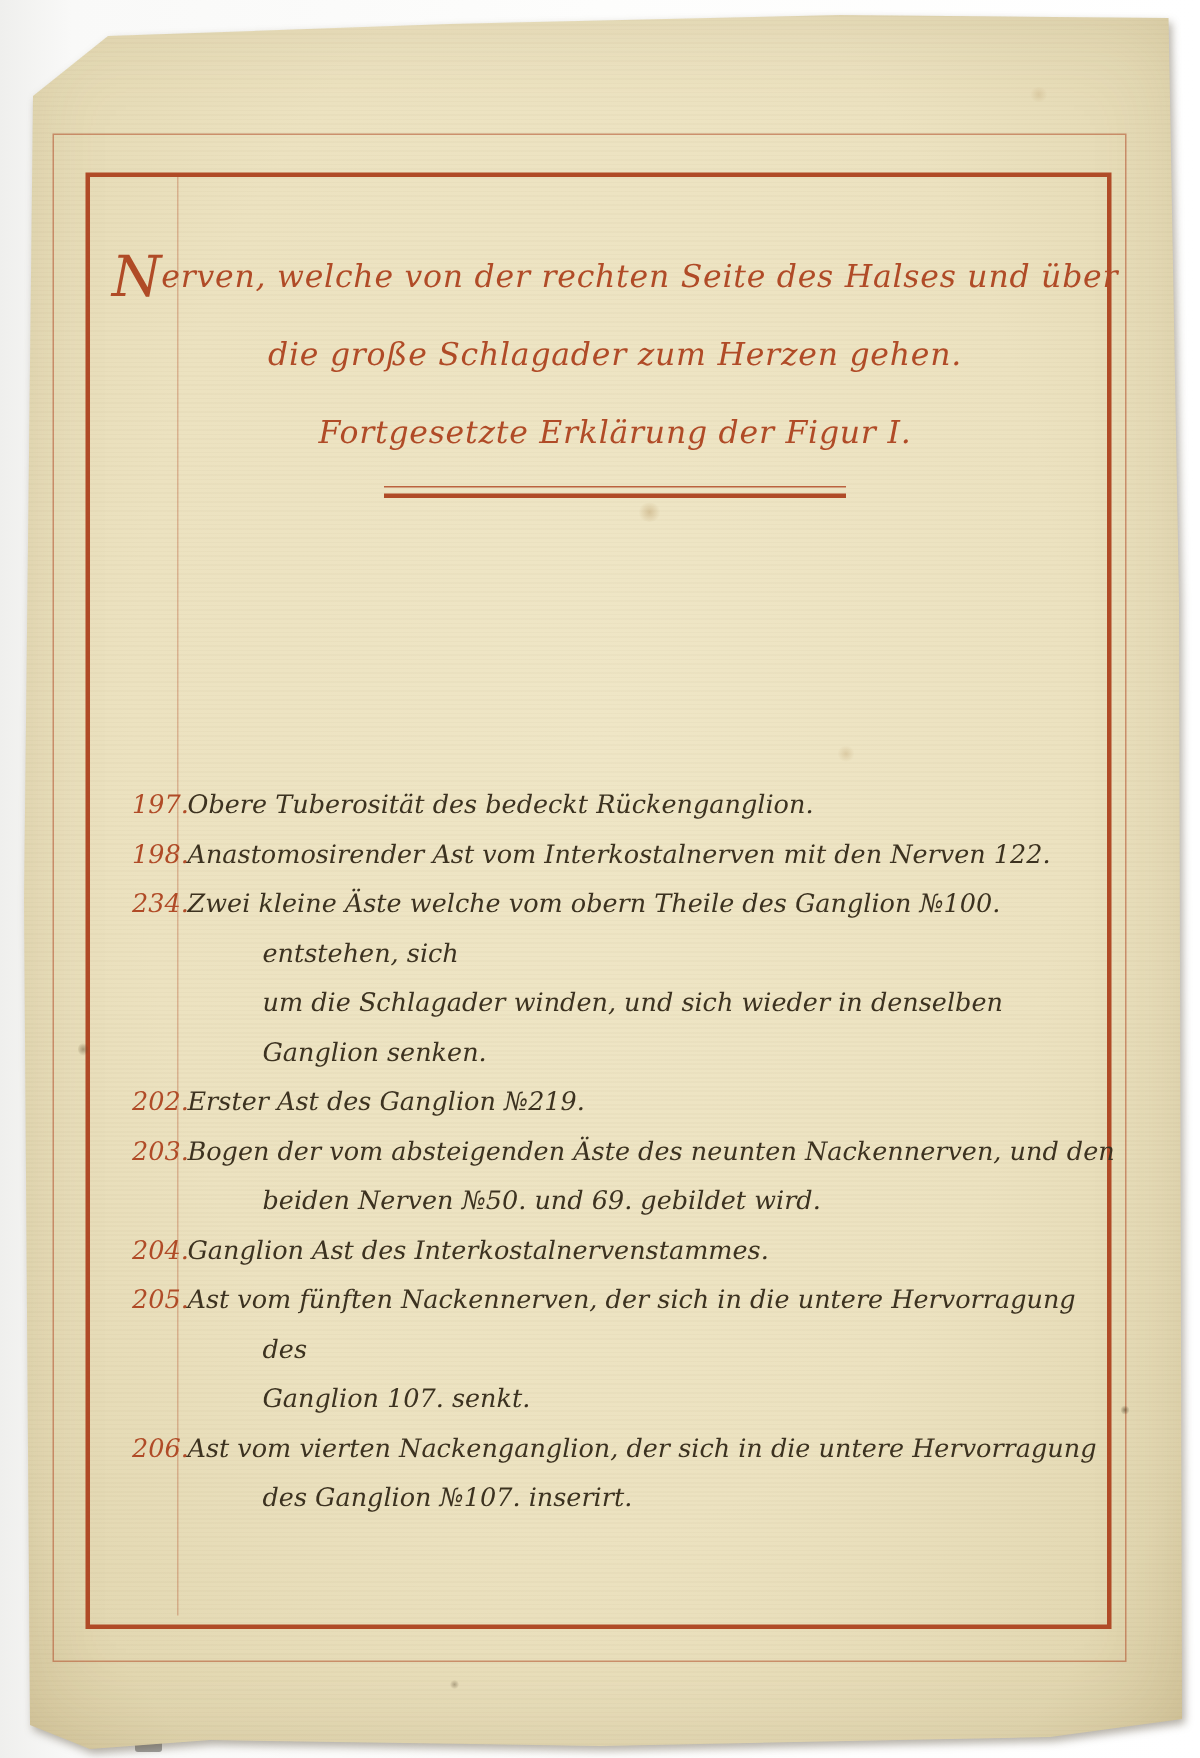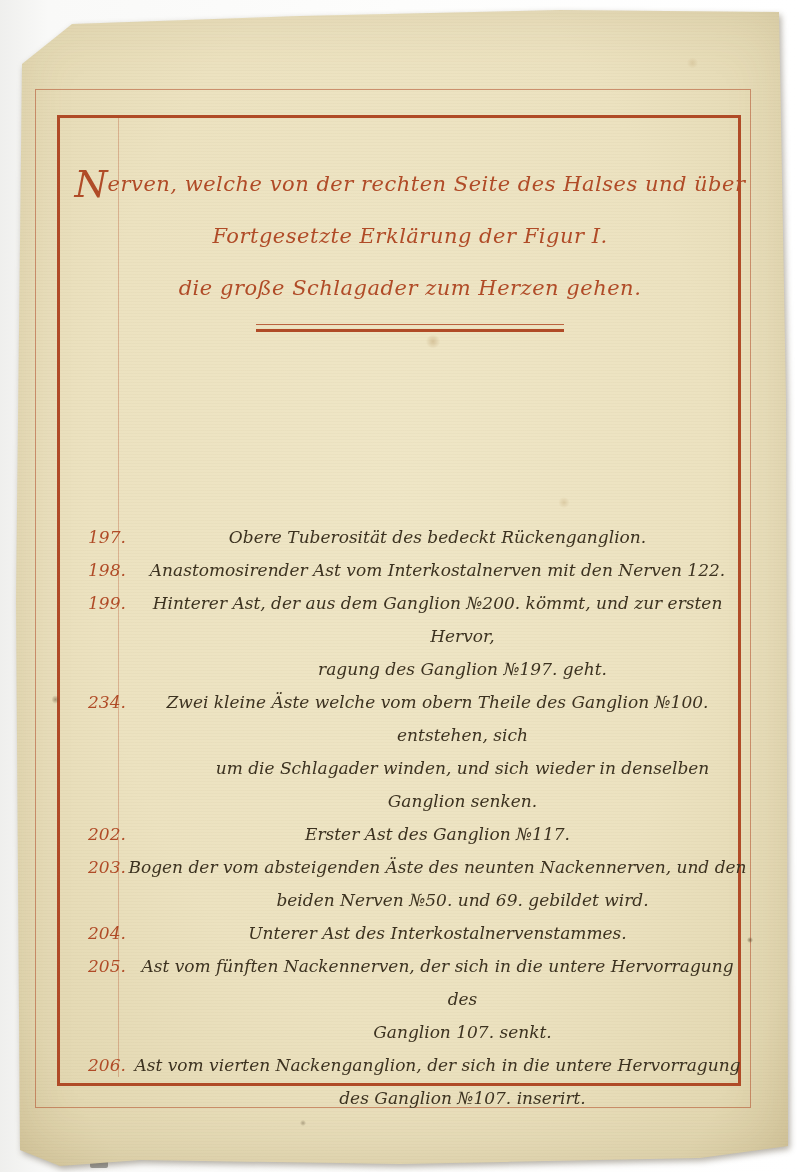--- a/index.html
+++ b/index.html
@@ -46,21 +46,21 @@
   .title-underline{
     width:308px;height:4px;margin:10px auto 0;
     border-top:1px solid rgba(177,76,40,.85);
     border-bottom:3px solid var(--ink-red,#ad4a26);
   }
   #entry-list{
     position:absolute;left:88px;top:521px;width:662px;
     font-style:italic;font-size:17px;line-height:33px;
     color:var(--ink-dark,#3c3220);z-index:3;
   }
-  .entry{position:relative;text-align:center;}
+  .entry{position:relative;}
   .entry-number{
     position:absolute;left:0;top:0;color:var(--ink-red,#b5512d);
     font-size:17px;line-height:33px;
   }
   .entry-text{
     margin-left:37px;padding-left:50px;text-indent:-50px;
     white-space:pre-line;
   }
   .stain{position:absolute;border-radius:50%;z-index:2;pointer-events:none;}
   .stain.s1{left:425px;top:335px;width:16px;height:13px;background:radial-gradient(circle,rgba(160,120,60,.30),rgba(160,120,60,0) 70%);}
@@ -80,56 +80,51 @@
 <div id="paper-wrap">
   <div id="paper"></div>
 </div>
 
 <div class="rule-outer"></div>
 <div class="rule-inner"></div>
 <div class="margin-line"></div>
 
 <div id="title-block">
   <div class="title-line title-line-1">Nerven, welche von der rechten Seite des Halses und über</div>
+  <div class="title-line">die große Schlagader zum Herzen gehen.</div>
   <div class="title-line">Fortgesetzte Erklärung der Figur I.</div>
-  <div class="title-line">die große Schlagader zum Herzen gehen.</div>
   <div class="title-underline"></div>
 </div>
 
 <div id="entry-list">
     <div class="entry">
       <span class="entry-number">197.</span>
       <div class="entry-text">Obere Tuberosität des bedeckt Rückenganglion.</div>
     </div>
     <div class="entry">
       <span class="entry-number">198.</span>
       <div class="entry-text">Anastomosirender Ast vom Interkostalnerven mit den Nerven 122.</div>
     </div>
     <div class="entry">
-      <span class="entry-number">199.</span>
-      <div class="entry-text">Hinterer Ast, der aus dem Ganglion №200. kömmt, und zur ersten Hervor,
-ragung des Ganglion №197. geht.</div>
-    </div>
-    <div class="entry">
       <span class="entry-number">234.</span>
       <div class="entry-text">Zwei kleine Äste welche vom obern Theile des Ganglion №100. entstehen, sich
 um die Schlagader winden, und sich wieder in denselben Ganglion senken.</div>
     </div>
     <div class="entry">
       <span class="entry-number">202.</span>
-      <div class="entry-text">Erster Ast des Ganglion №117.</div>
+      <div class="entry-text">Erster Ast des Ganglion №219.</div>
     </div>
     <div class="entry">
       <span class="entry-number">203.</span>
       <div class="entry-text">Bogen der vom absteigenden Äste des neunten Nackennerven, und den
 beiden Nerven №50. und 69. gebildet wird.</div>
     </div>
     <div class="entry">
       <span class="entry-number">204.</span>
-      <div class="entry-text">Unterer Ast des Interkostalnervenstammes.</div>
+      <div class="entry-text">Ganglion Ast des Interkostalnervenstammes.</div>
     </div>
     <div class="entry">
       <span class="entry-number">205.</span>
       <div class="entry-text">Ast vom fünften Nackennerven, der sich in die untere Hervorragung des
 Ganglion 107. senkt.</div>
     </div>
     <div class="entry">
       <span class="entry-number">206.</span>
       <div class="entry-text">Ast vom vierten Nackenganglion, der sich in die untere Hervorragung
 des Ganglion №107. inserirt.</div>

